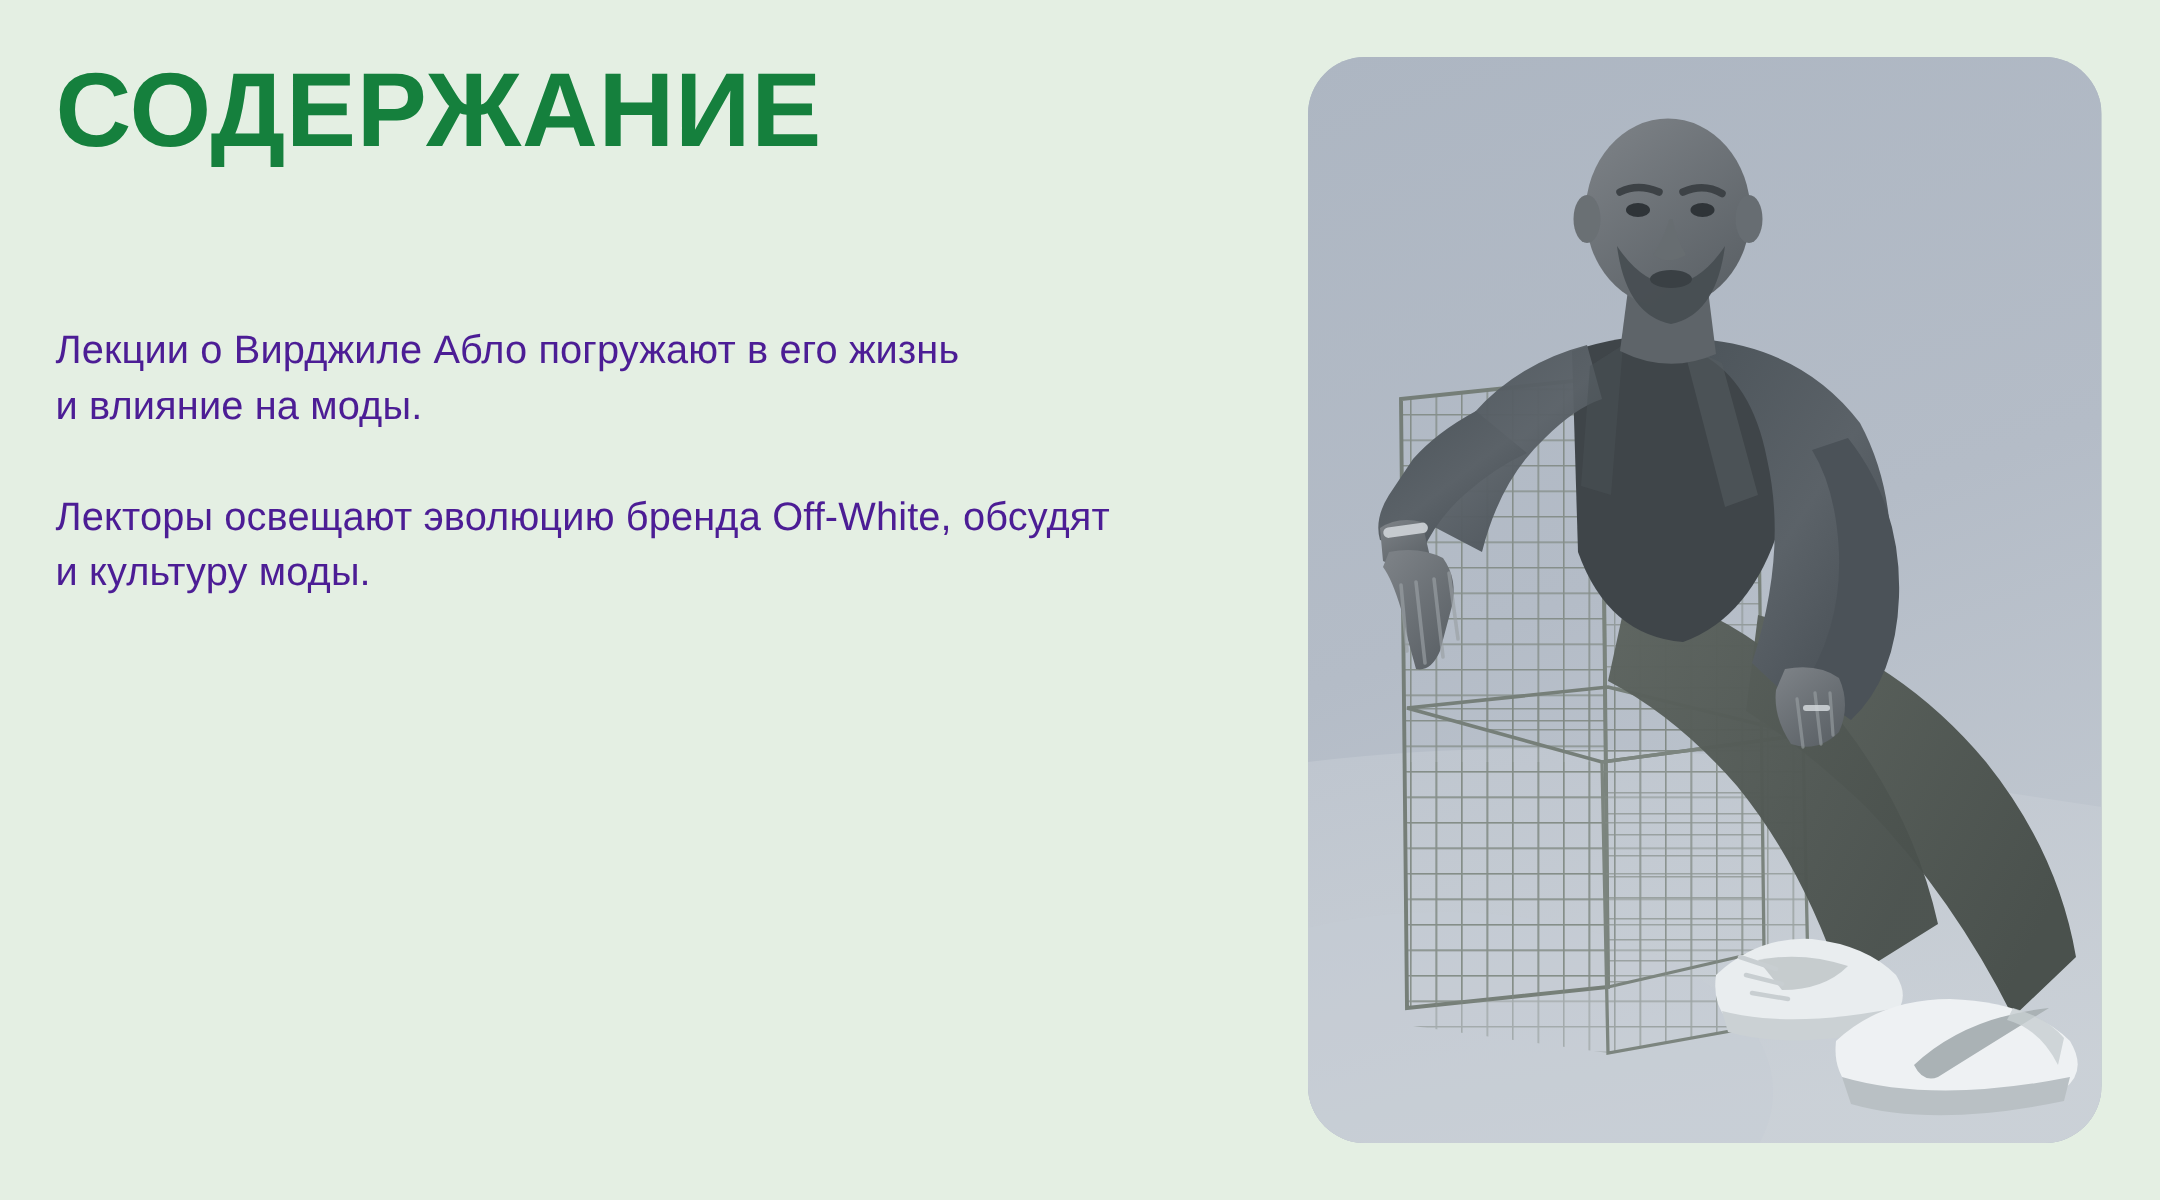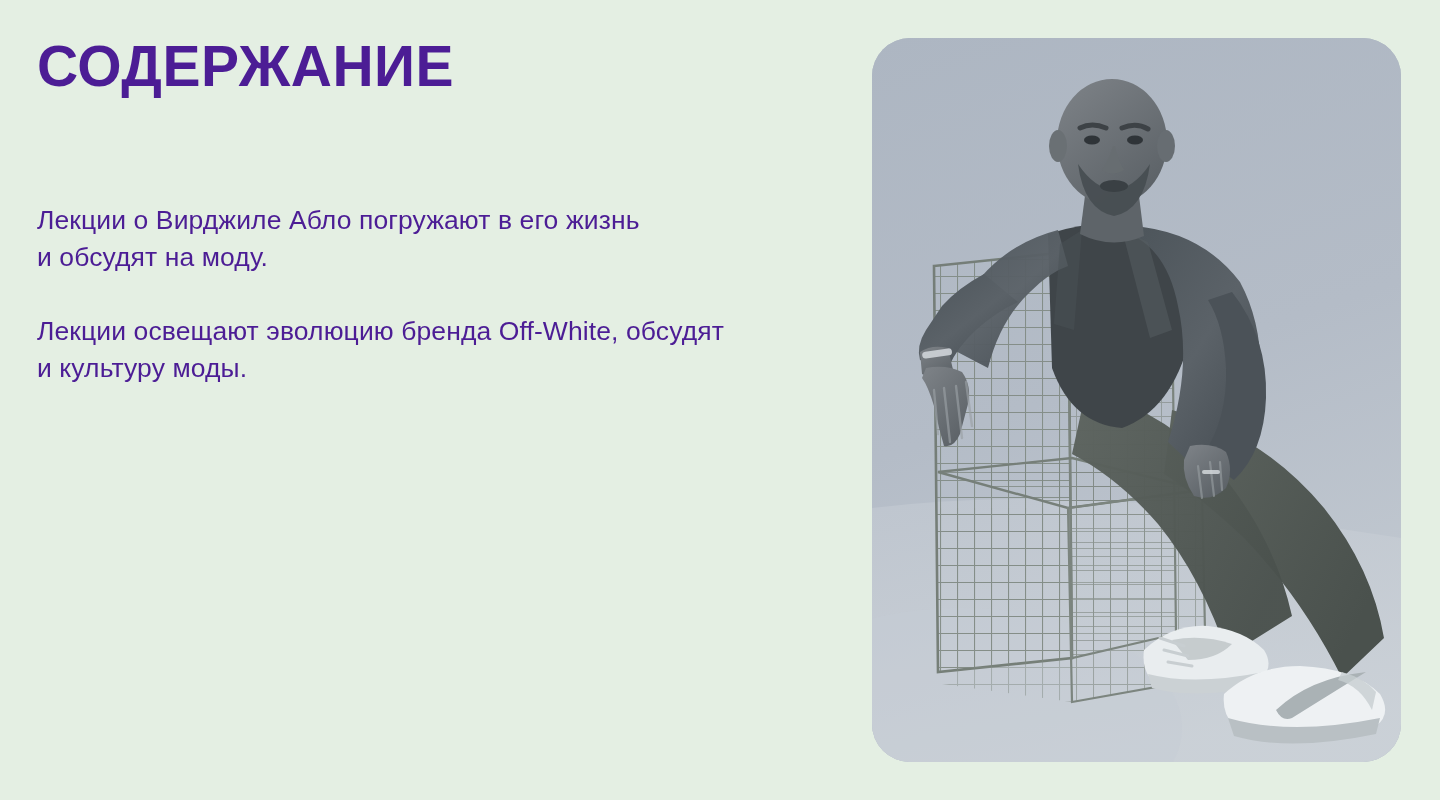--- a/index.html
+++ b/index.html
@@ -15,24 +15,24 @@
     background:#e4efe3;
   }
 
   
   .text-col {
     position:absolute;
     left:37px; top:38px;
     width:820px;
   }
   .slide-title {
-    font-size:57px;
+    font-size:70px;
     font-weight:bold;
     letter-spacing:0.5px;
-    color:#4c1d95;
+    color:#15803d;
     line-height:1.0;
     white-space:nowrap;
   }
   .body-block {
     margin-top:107px;
   }
   .para {
     font-size:26.5px;
     line-height:37px;
     color:#4c1d95;
@@ -58,25 +58,25 @@
 <div class="slide">
 
   <div class="text-col">
 
     <h1 class="slide-title">СОДЕРЖАНИЕ</h1>
 
     <div class="body-block">
 
       <p class="para">
         <span class="ln">Лекции о Вирджиле Абло погружают в его жизнь</span>
-        <span class="ln">и обсудят на моду.</span>
+        <span class="ln">и влияние на моды.</span>
       </p>
 
       <p class="para">
-        <span class="ln">Лекции освещают эволюцию бренда Off-White, обсудят</span>
+        <span class="ln">Лекторы освещают эволюцию бренда Off-White, обсудят</span>
         <span class="ln">и культуру моды.</span>
       </p>
 
     </div>
   </div>
 
   <div class="photo-panel">
     <svg class="photo-svg" viewBox="0 0 529 724" preserveAspectRatio="xMidYMid slice">
       <defs>
         <linearGradient id="wallG" x1="0" y1="0" x2="0.25" y2="1">

